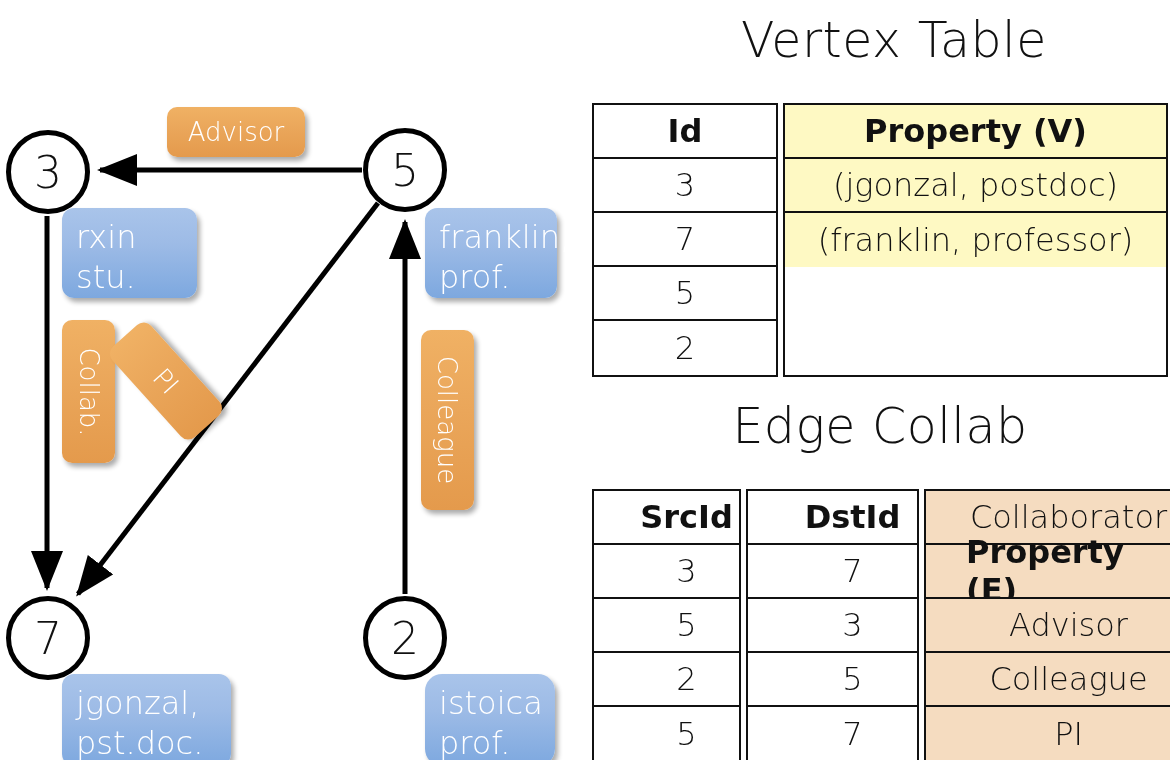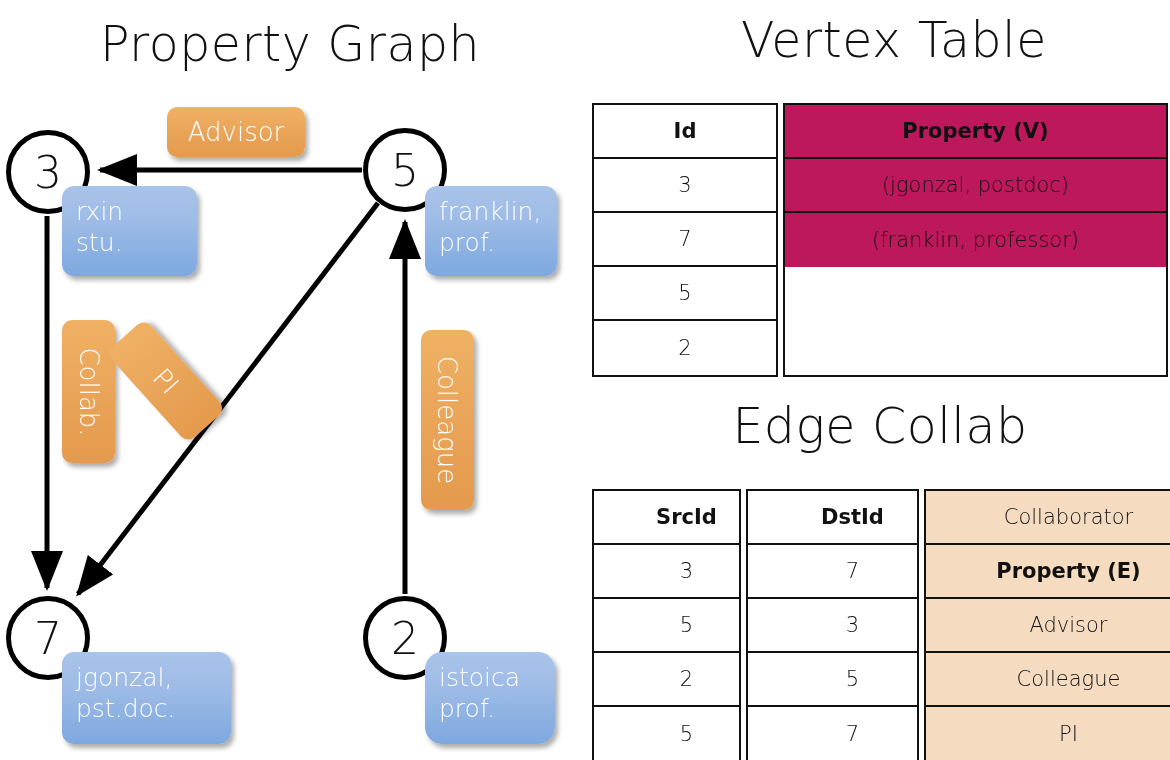--- a/index.html
+++ b/index.html
@@ -51,27 +51,28 @@
   #node-2{left:363px;top:596px;}
 
   
   .prop-box{
     position:absolute;
     border-radius:12px;
     background:linear-gradient(180deg,#a9c4ea 0%,#9dbbe6 40%,#7da8df 100%);
     box-shadow:3px 4px 5px rgba(0,0,0,0.33);
     color:#ffffff;
     font-family:"DejaVu Sans",sans-serif;
-    font-size:25px;
+    font-size:32px;
     font-weight:300;
     line-height:1.24;
     padding:10px 14px;
     box-sizing:border-box;
     z-index:8;
     white-space:pre-line;
+    margin-top:22px;
   }
   #prop-rxin{left:62px;top:186px;width:135px;height:90px;}
   #prop-franklin{left:425px;top:186px;width:132px;height:90px;}
   #prop-jgonzal{left:62px;top:652px;width:169px;height:92px;}
   #prop-istoica{left:425px;top:652px;width:130px;height:92px;border-radius:17px;}
 
   
   .edge-label{
     position:absolute;
     border-radius:10px;
@@ -116,49 +117,48 @@
   }
 
   
   .tbl{position:absolute;display:flex;}
   .tcol{display:flex;flex-direction:column;border:2px solid #111;box-sizing:border-box;}
   .tcol + .tcol{margin-left:5px;}
   .cell{
     display:flex;align-items:center;justify-content:center;
     font-family:"DejaVu Sans",sans-serif;
     font-weight:300;
-    font-size:21px;
+    font-size:32px;
     color:#111;
     box-sizing:border-box;
     border-bottom:2px solid #111;
   }
   .cell:last-child{border-bottom:none;}
   .cell.head{font-weight:bold;}
-  .cell.blue{background:#be185d;}
+  .cell.blue{background:#fef9c3;}
   .cell.orange{background:#f5dcc0;}
 
   
   #vertex-table{left:592px;top:103px;}
   #vertex-table .col-id{width:186px;}
   #vertex-table .col-prop{width:385px;}
   #vertex-table .cell{height:54px;}
 
   
   #edge-table{left:592px;top:489px;}
   #edge-table .col-src{width:149px;}
   #edge-table .col-dst{width:173px;}
   #edge-table .col-prop{width:249px;}
   #edge-table .cell{height:54px;padding-left:40px;}
 </style>
 </head>
 <body>
 
 <div class="stage">
 
-  <div class="title" id="title-property-graph">Property Graph</div>
   <div class="title" id="title-vertex-table">Vertex Table</div>
   <div class="title" id="title-edge-table">Edge Collab</div>
 
   <div id="graph-panel">
 
     <svg id="graph-edges" viewBox="0 0 585 760">
       <defs>
         <marker id="arrowhead" markerWidth="9" markerHeight="9" refX="7.4" refY="3.2" orient="auto" markerUnits="strokeWidth">
           <path d="M0,0 L8,3.2 L0,6.4 z" fill="#000000"></path>
         </marker>

